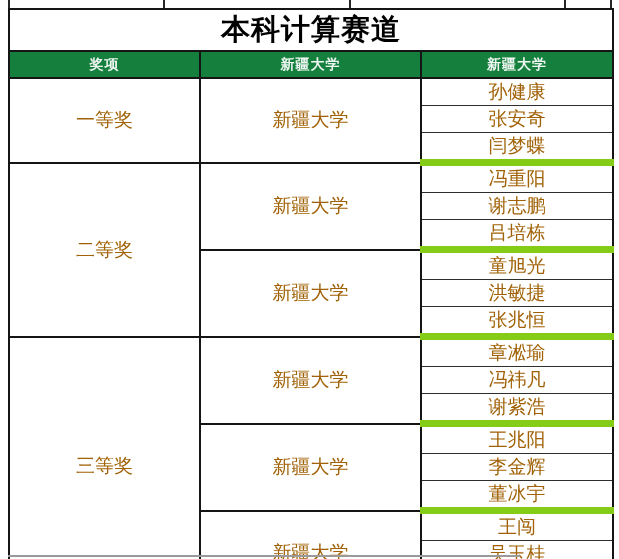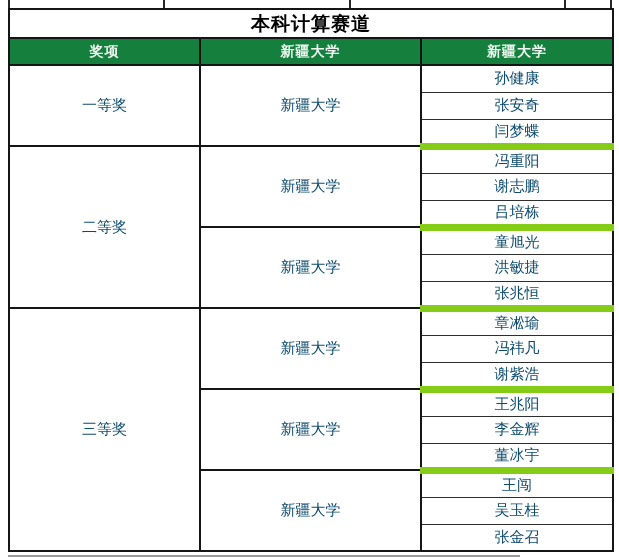--- a/index.html
+++ b/index.html
@@ -38,39 +38,39 @@
   td, th {
     padding: 0;
     text-align: center;
     vertical-align: middle;
     overflow: hidden;
     white-space: nowrap;
   }
 
   td.title-cell {
     height: 27px;
-    font-size: 19px;
+    font-size: 29px;
     font-weight: 700;
     color: #000;
     letter-spacing: 1px;
     border: 2px solid #151515;
   }
 
   th {
     background: #15803d;
     color: rgba(255, 255, 255, 0.92);
     font-weight: 700;
     font-size: 14px;
     letter-spacing: 1px;
     border: 2px solid #151515;
   }
 
   td.award-cell, td.school-cell, td.name-cell {
-    font-size: 15px;
-    color: #0c4a6e;
+    font-size: 19px;
+    color: #a16207;
     border: 1px solid #2e2e2e;
     border-left: 2px solid #151515;
     border-right: 2px solid #151515;
     margin-left: 16px;
   }
   tr.grp-end td, tr.sec-end td { border-bottom: 7px solid #84cc16; }
   tr.grp-start td, tr.sec-start td { border-top: 2px solid #151515; }
 </style>
 </head>
 <body>

